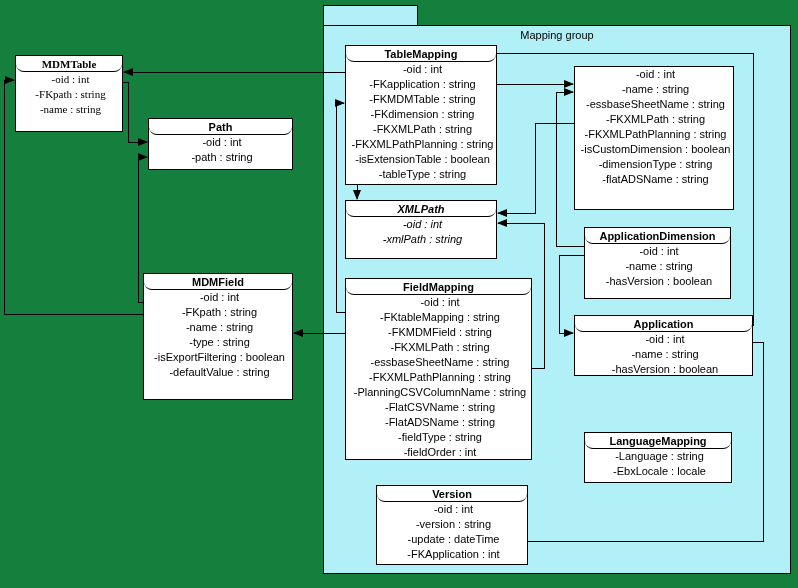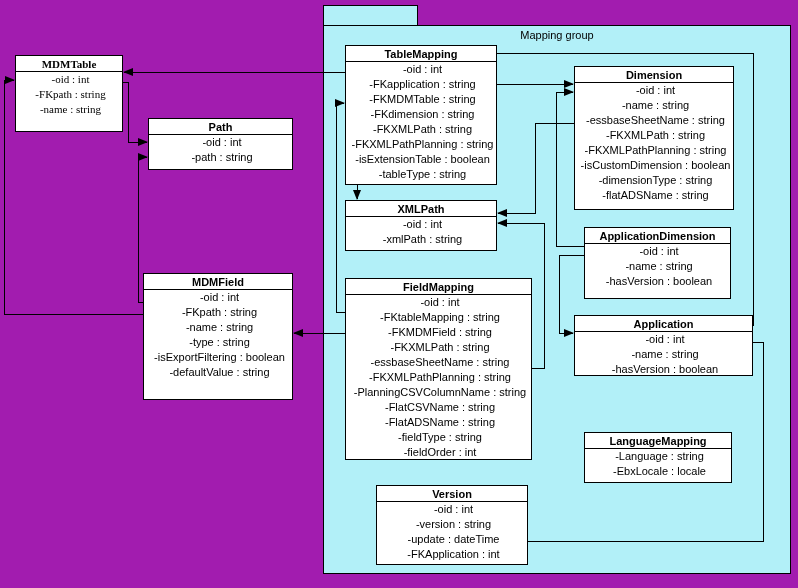--- a/index.html
+++ b/index.html
@@ -1,32 +1,32 @@
 <!DOCTYPE html>
 <html><head>
 <meta charset="utf-8">
 <style>
   html,body{margin:0;padding:0;background:#fff;}
   #canvas{
-    position:relative;width:798px;height:588px;background:#a21caf;
+    position:relative;width:798px;height:588px;background:#15803d;
     font-family:"Liberation Sans",sans-serif;overflow:hidden;color:#000;
   }
   .pkg{position:absolute;border:1px solid #000;box-sizing:border-box;}
   #pkg-tab{left:323px;top:5px;width:95px;height:21px;}
   #pkg-body{left:323px;top:25px;width:468px;height:549px;}
   #pkg-label{position:absolute;top:3px;left:0;right:0;text-align:center;font-size:11px;}
   #connector-layer{position:absolute;left:0;top:0;z-index:2;pointer-events:none;}
   .connector{fill:none;stroke:#000;stroke-width:1;shape-rendering:crispEdges;pointer-events:stroke;}
   .uml-class{
     position:absolute;z-index:3;background:#ffffff;border:1px solid #000;
     box-sizing:border-box;overflow:hidden;
   }
   .uml-class-title{
     font-size:11px;font-weight:bold;text-align:center;height:16px;line-height:16px;
-    border-bottom:1px solid #000;box-sizing:border-box;white-space:nowrap;
+    border-bottom:1px solid #000;box-sizing:border-box;white-space:nowrap;border-radius:8px;
   }
   .uml-attr{font-size:11px;height:15px;line-height:15px;padding-left:3px;white-space:nowrap;text-align:center;}
 </style>
 </head>
 <body>
 
 <div id="canvas">
 
   <div id="pkg-tab" class="pkg" style="background: rgb(178, 240, 248); border-color: rgb(0, 0, 0);"></div>
 
@@ -81,21 +81,21 @@
         <div class="uml-class-title">TableMapping</div>
         <div class="uml-attr">-oid : int</div>
         <div class="uml-attr">-FKapplication : string</div>
         <div class="uml-attr">-FKMDMTable : string</div>
         <div class="uml-attr">-FKdimension : string</div>
         <div class="uml-attr">-FKXMLPath : string</div>
         <div class="uml-attr">-FKXMLPathPlanning : string</div>
         <div class="uml-attr">-isExtensionTable : boolean</div>
         <div class="uml-attr">-tableType : string</div>
       </div>
-      <div class="uml-class" style="left: 345px; top: 200px; width: 152px; height: 51px;">
+      <div class="uml-class" style="left: 345px; top: 200px; width: 152px; height: 59px; font-style: italic;">
         <div class="uml-class-title">XMLPath</div>
         <div class="uml-attr">-oid : int</div>
         <div class="uml-attr">-xmlPath : string</div>
       </div>
       <div class="uml-class" style="left: 345px; top: 278px; width: 187px; height: 182px;">
         <div class="uml-class-title">FieldMapping</div>
         <div class="uml-attr">-oid : int</div>
         <div class="uml-attr">-FKtableMapping : string</div>
         <div class="uml-attr">-FKMDMField : string</div>
         <div class="uml-attr">-FKXMLPath : string</div>
@@ -108,21 +108,20 @@
         <div class="uml-attr">-fieldOrder : int</div>
       </div>
       <div class="uml-class" style="left: 345px; top: 485px; width: 152px; height: 80px; margin-left: 31px;">
         <div class="uml-class-title">Version</div>
         <div class="uml-attr">-oid : int</div>
         <div class="uml-attr">-version : string</div>
         <div class="uml-attr">-update : dateTime</div>
         <div class="uml-attr">-FKApplication : int</div>
       </div>
       <div class="uml-class" style="left: 574px; top: 66px; width: 160px; height: 144px;">
-        <div class="uml-class-title">Dimension</div>
         <div class="uml-attr">-oid : int</div>
         <div class="uml-attr">-name : string</div>
         <div class="uml-attr">-essbaseSheetName : string</div>
         <div class="uml-attr">-FKXMLPath : string</div>
         <div class="uml-attr">-FKXMLPathPlanning : string</div>
         <div class="uml-attr">-isCustomDimension : boolean</div>
         <div class="uml-attr">-dimensionType : string</div>
         <div class="uml-attr">-flatADSName : string</div>
       </div>
       <div class="uml-class" style="left: 584px; top: 227px; width: 147px; height: 72px;">

